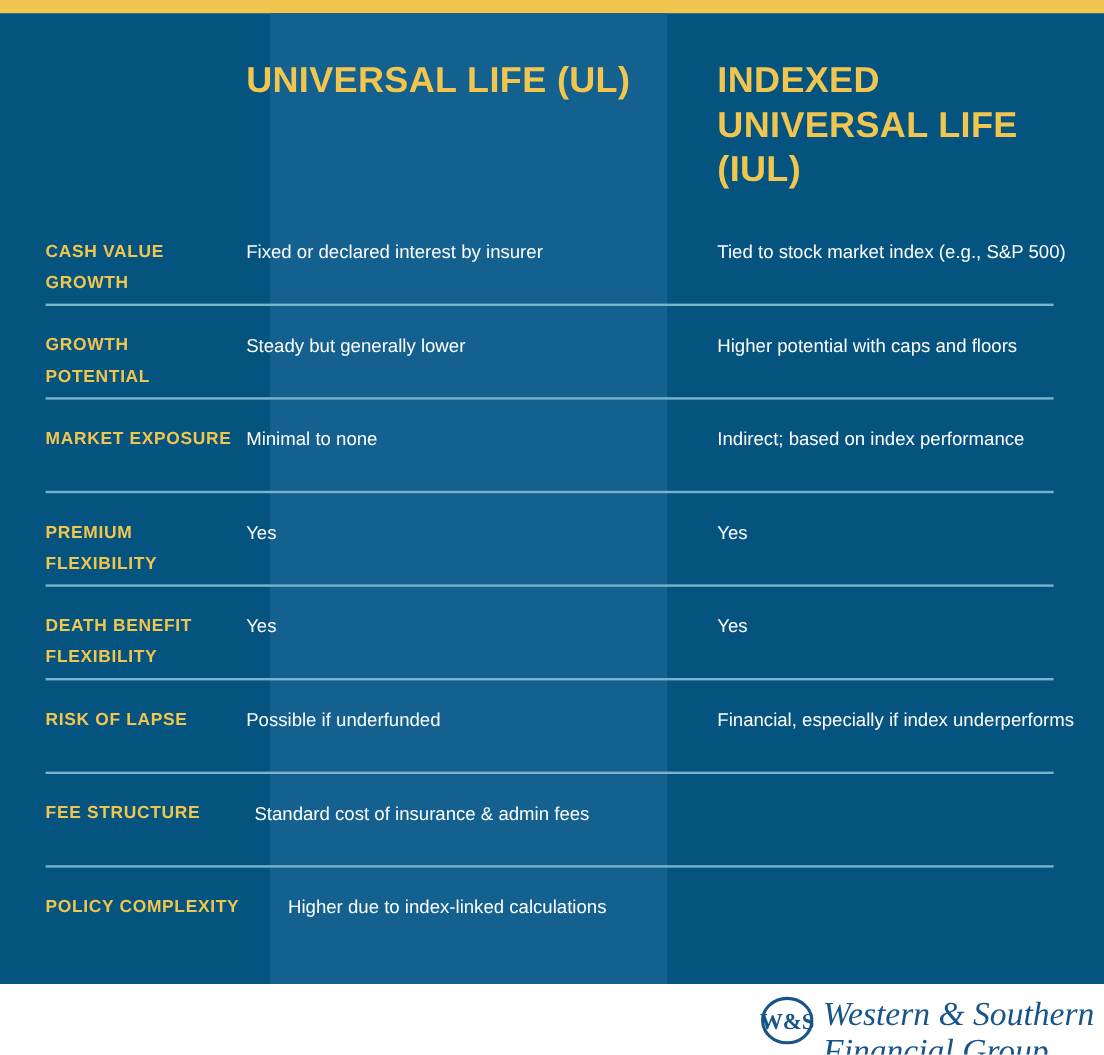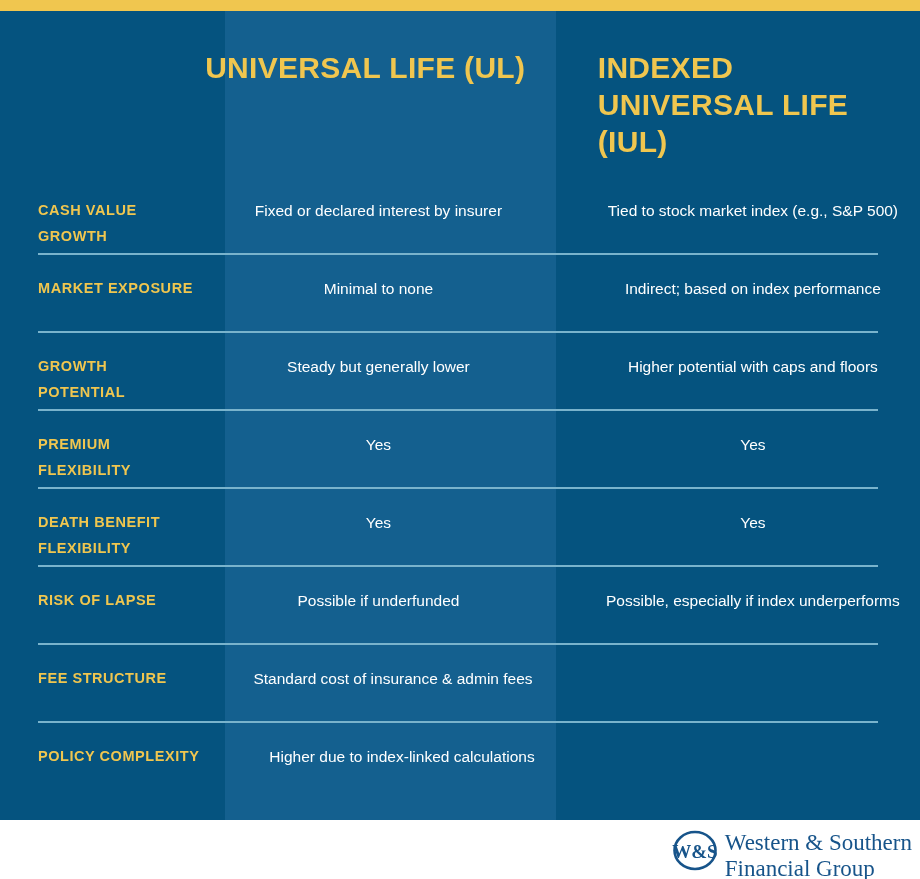--- a/index.html
+++ b/index.html
@@ -106,21 +106,20 @@
     line-height: 1.78;
     text-transform: uppercase;
     padding-top: 23px;
   }
   .row-value {
     color: #ffffff;
     font-size: 15.5px;
     font-weight: normal;
     line-height: 1.68;
     padding-top: 23px;
-    text-align: center;
   }
   
   .footer {
     position: absolute;
     left: 0;
     top: 820px;
     width: 920px;
     height: 59px;
     background: #ffffff;
   }
@@ -132,23 +131,24 @@
     gap: 7px;
   }
   .logo-mark {
     width: 46px;
     height: 41px;
     flex: 0 0 auto;
   }
   .logo-text {
     color: #17548a;
     font-family: "Liberation Serif", serif;
-    font-size: 23px;
+    font-size: 28px;
     line-height: 1.12;
     white-space: nowrap;
+    font-style: italic;
   }
 </style>
 </head>
 <body>
 
 <div class="infographic">
 
   <div class="top-bar"></div>
   <div class="panel"></div>
   <div class="col-band"></div>
@@ -173,46 +173,46 @@
         <div class="row-value">Fixed or declared interest by insurer</div>
       </div>
       <div class="cell-iul">
         <div class="row-value">Tied to stock market index (e.g., S&amp;P 500)</div>
       </div>
     </div>
 
     <div class="row" style="height:78px">
       <div class="divider"></div>
       <div class="cell-label">
+        <div class="row-label">GROWTH POTENTIAL</div>
+      </div>
+      <div class="cell-ul">
+        <div class="row-value">Steady but generally lower</div>
+      </div>
+      <div class="cell-iul">
+        <div class="row-value">Higher potential with caps and floors</div>
+      </div>
+    </div>
+
+    <div class="row" style="height:78px">
+      <div class="divider"></div>
+      <div class="cell-label">
         <div class="row-label">MARKET EXPOSURE</div>
       </div>
       <div class="cell-ul">
         <div class="row-value">Minimal to none</div>
       </div>
       <div class="cell-iul">
         <div class="row-value">Indirect; based on index performance</div>
       </div>
     </div>
 
     <div class="row" style="height:78px">
       <div class="divider"></div>
       <div class="cell-label">
-        <div class="row-label">GROWTH POTENTIAL</div>
-      </div>
-      <div class="cell-ul">
-        <div class="row-value">Steady but generally lower</div>
-      </div>
-      <div class="cell-iul">
-        <div class="row-value">Higher potential with caps and floors</div>
-      </div>
-    </div>
-
-    <div class="row" style="height:78px">
-      <div class="divider"></div>
-      <div class="cell-label">
         <div class="row-label">PREMIUM FLEXIBILITY</div>
       </div>
       <div class="cell-ul">
         <div class="row-value">Yes</div>
       </div>
       <div class="cell-iul">
         <div class="row-value">Yes</div>
       </div>
     </div>
 
@@ -231,21 +231,21 @@
 
     <div class="row" style="height:78px">
       <div class="divider"></div>
       <div class="cell-label">
         <div class="row-label">RISK OF LAPSE</div>
       </div>
       <div class="cell-ul">
         <div class="row-value">Possible if underfunded</div>
       </div>
       <div class="cell-iul">
-        <div class="row-value">Possible, especially if index underperforms</div>
+        <div class="row-value">Financial, especially if index underperforms</div>
       </div>
     </div>
 
     <div class="row" style="height:78px">
       <div class="divider"></div>
       <div class="cell-label">
         <div class="row-label">FEE STRUCTURE</div>
       </div>
       <div class="cell-ul">
         <div class="row-value">Standard cost of insurance &amp; admin fees</div>

